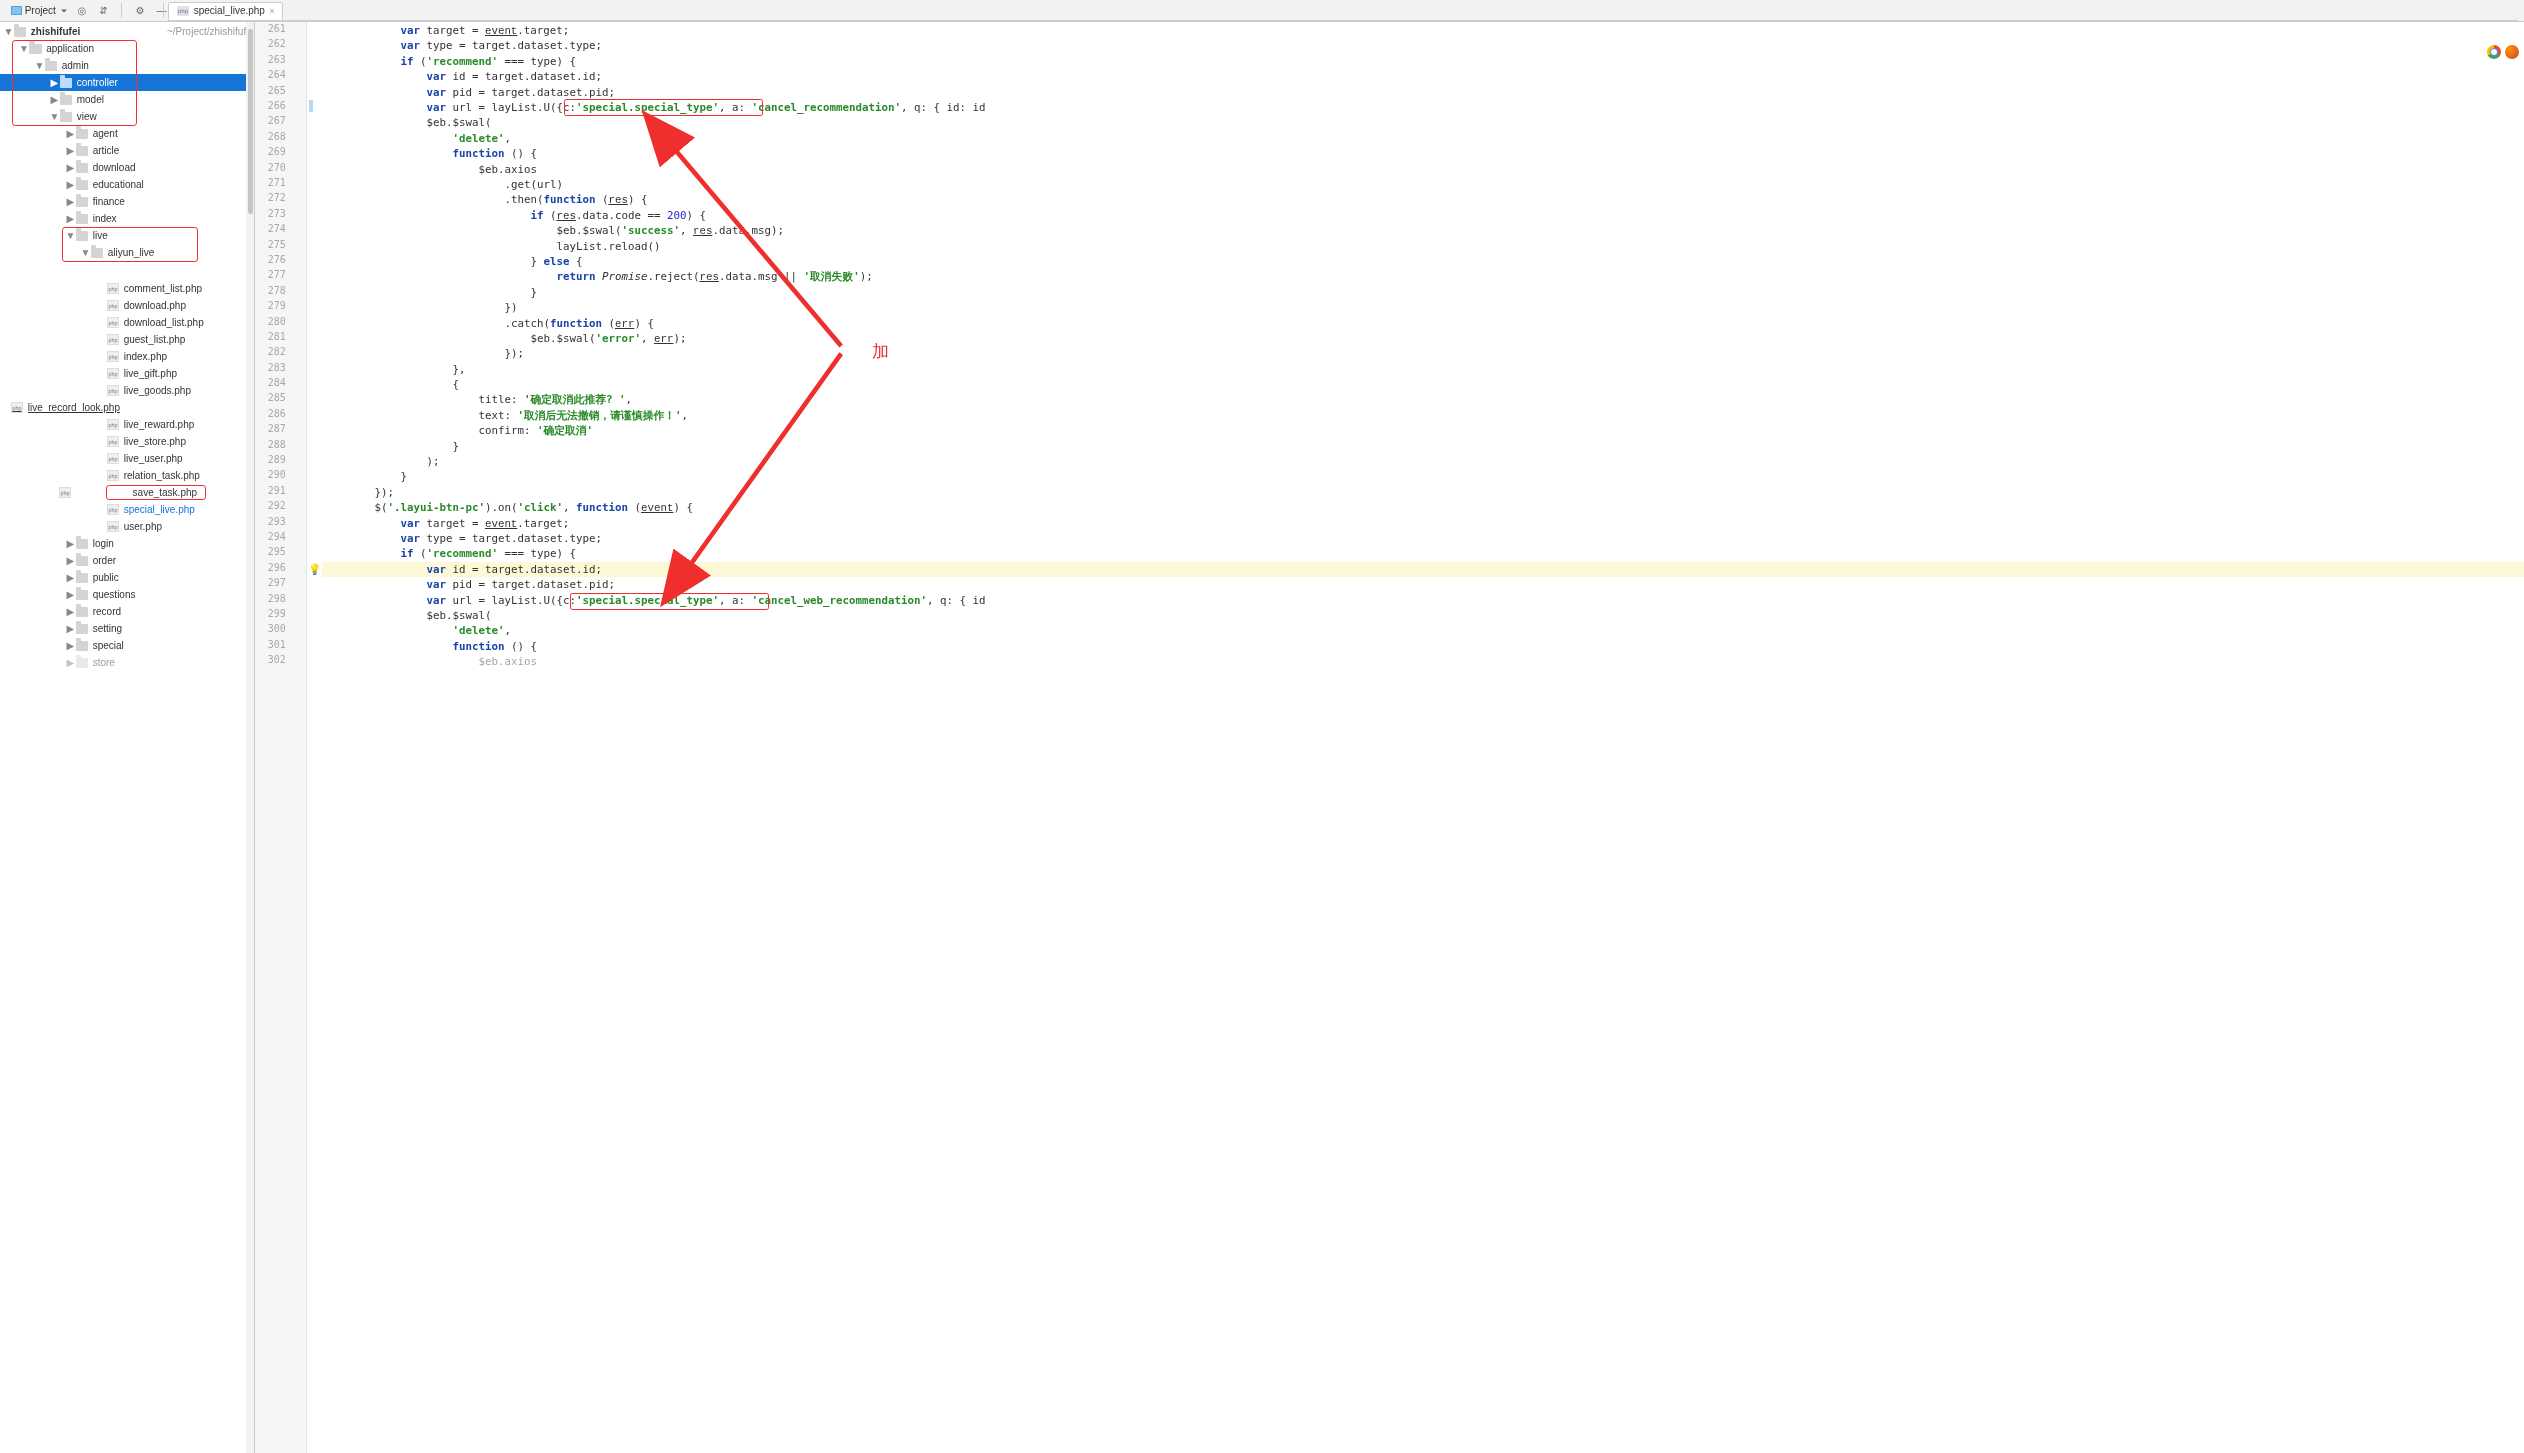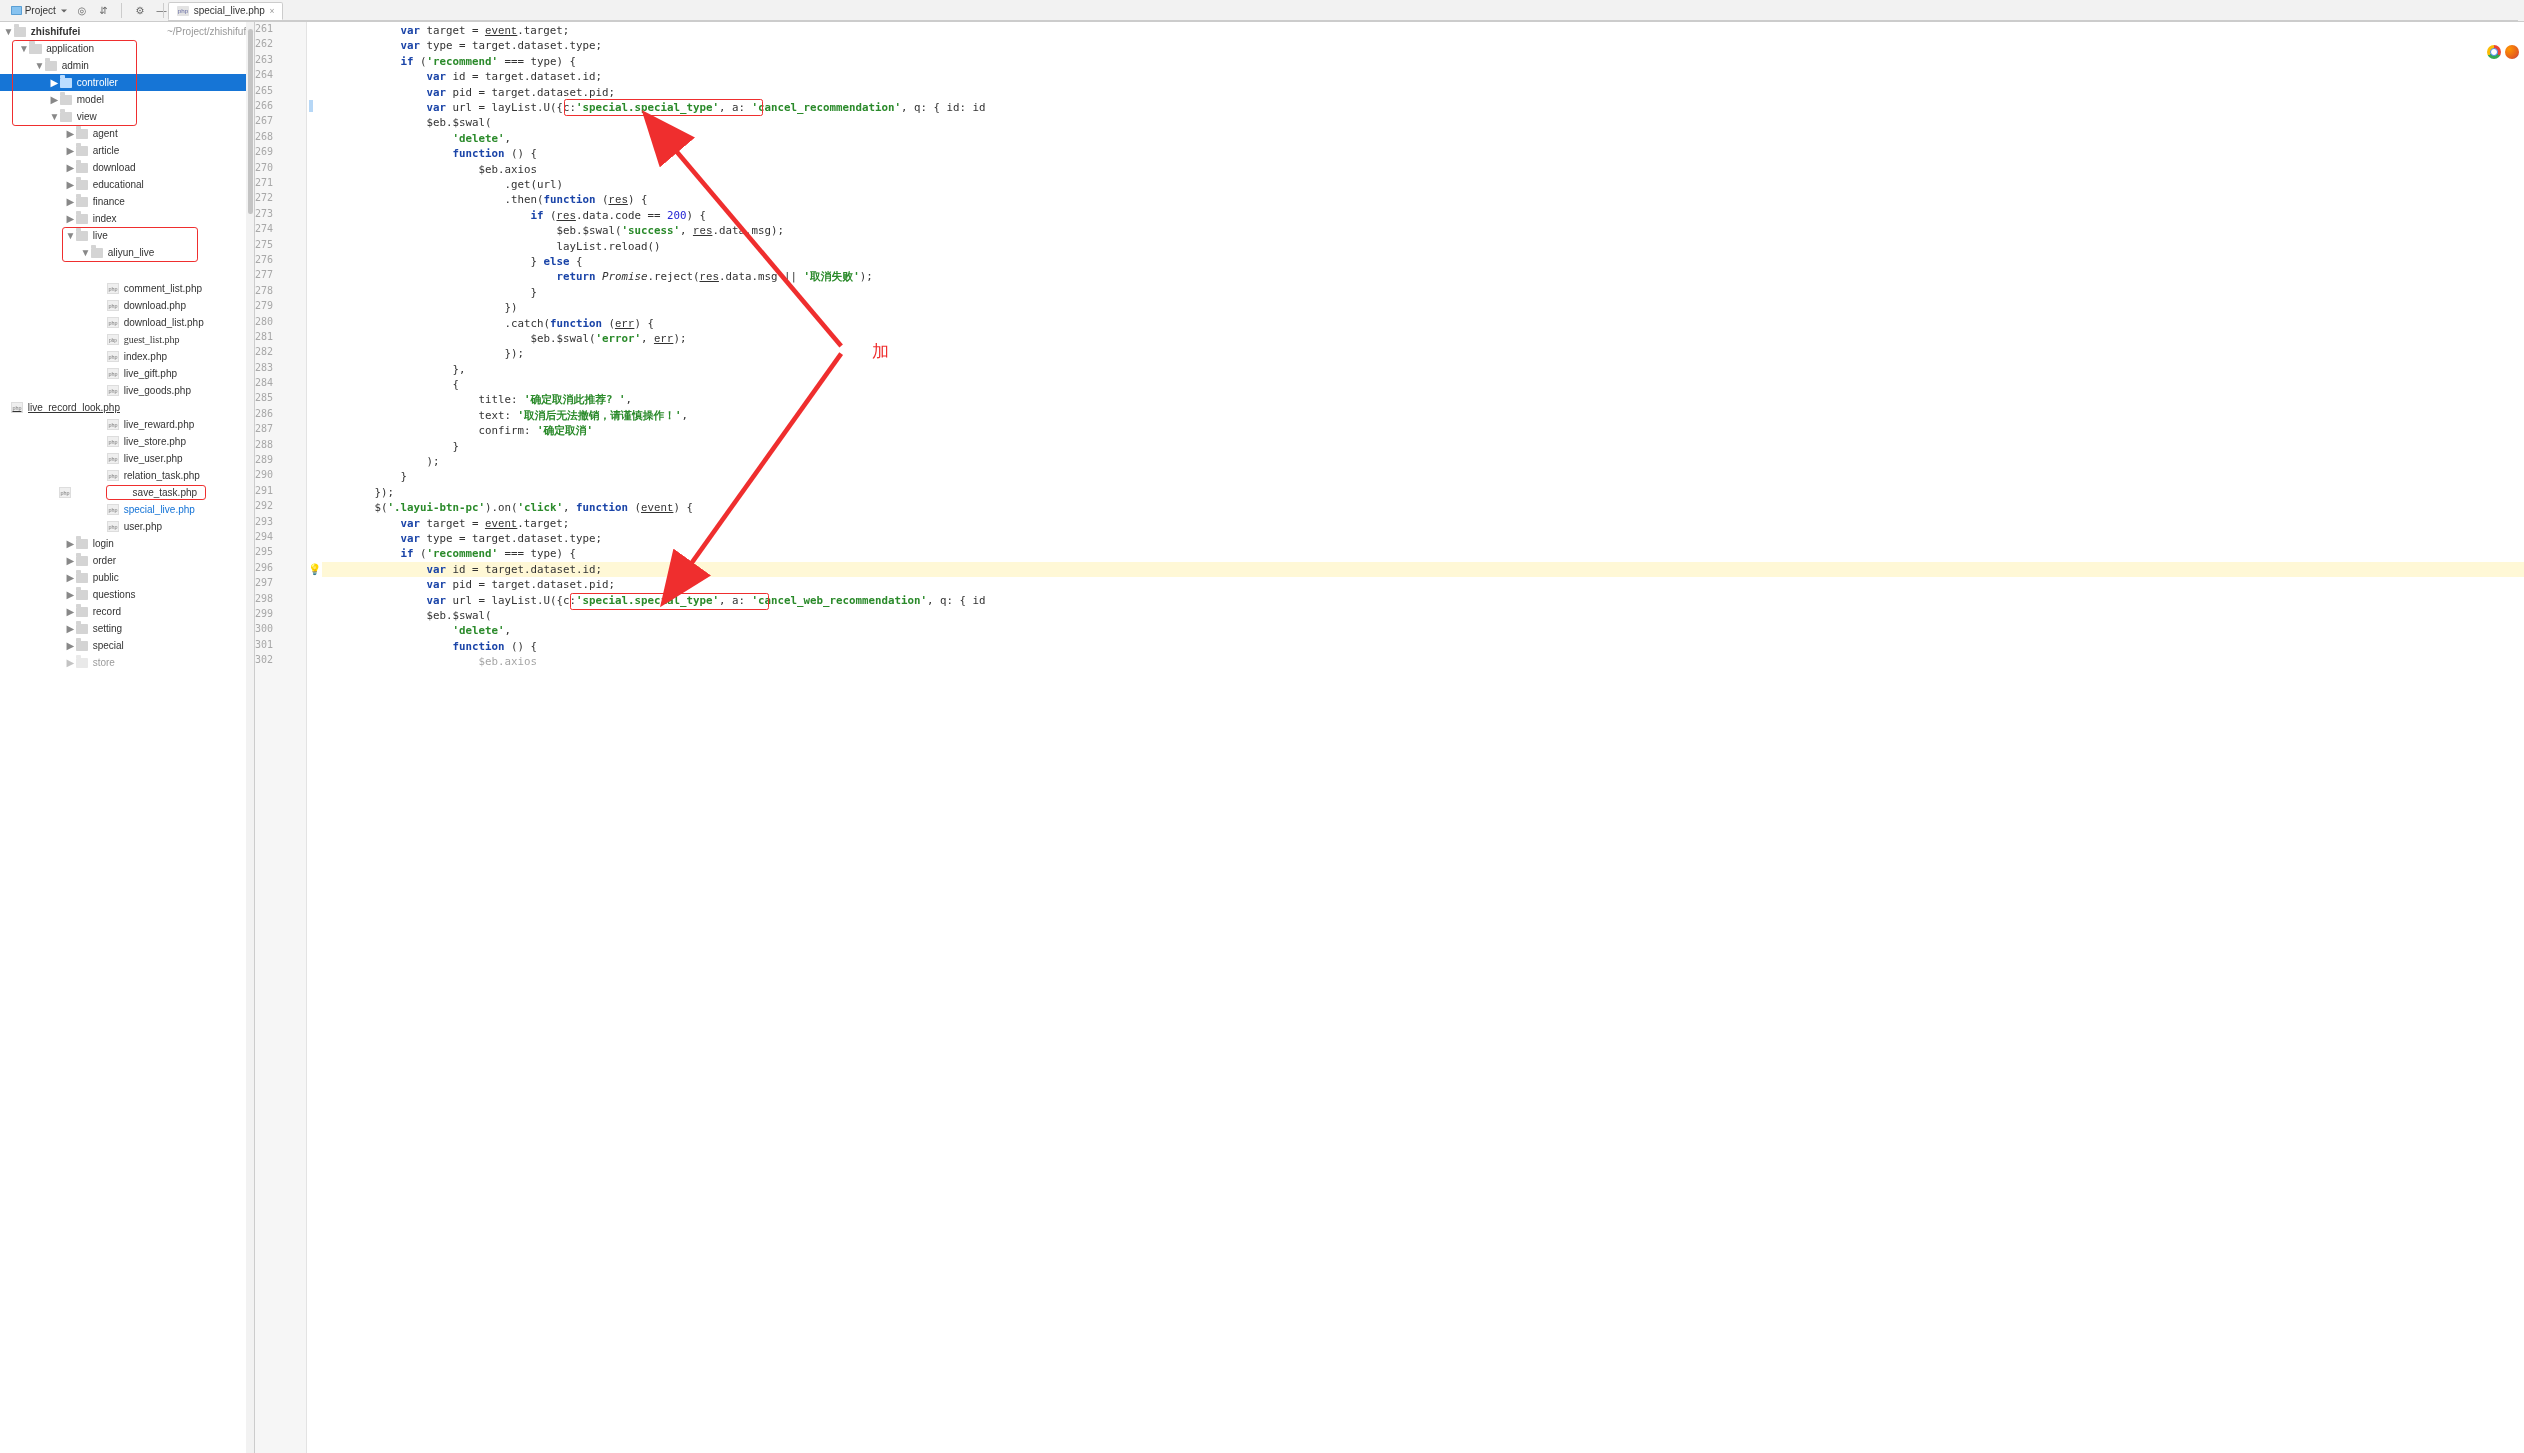--- a/index.html
+++ b/index.html
@@ -205,21 +205,21 @@
       flex: 1;
       display: flex;
       overflow: hidden;
       background: #fff;
       position: relative;
     }
     .gutter {
       width: 52px;
       background: #f6f6f6;
       border-right: 0.8px solid #e3e3e3;
-      text-align: left;
+      text-align: center;
       color: #a8a8a8;
       font-family: Menlo, Consolas, monospace;
       font-size: 10px;
       padding-top: 1.5px;
     }
     .gutter .ln { height: 15.4px; padding-right: 7.7px; }
     .marker-strip {
       width: 15.4px;
       background: #fff;
     }
@@ -427,21 +427,21 @@
           <div class="tree-row" style="padding-left: 96px;">
             <span class="arrow none">▶</span>
             <span class="file-icon">php</span>
             <span class="tree-label">download.php</span>
           </div>
           <div class="tree-row" style="padding-left: 96px;">
             <span class="arrow none">▶</span>
             <span class="file-icon">php</span>
             <span class="tree-label">download_list.php</span>
           </div>
-          <div class="tree-row" style="padding-left: 96px; font-family: Liberation Serif, serif;">
+          <div class="tree-row" style="padding-left: 96px;">
             <span class="arrow none">▶</span>
             <span class="file-icon">php</span>
             <span class="tree-label">guest_list.php</span>
           </div>
           <div class="tree-row" style="padding-left: 96px;">
             <span class="arrow none">▶</span>
             <span class="file-icon">php</span>
             <span class="tree-label">index.php</span>
           </div>
           <div class="tree-row" style="padding-left: 96px;">

